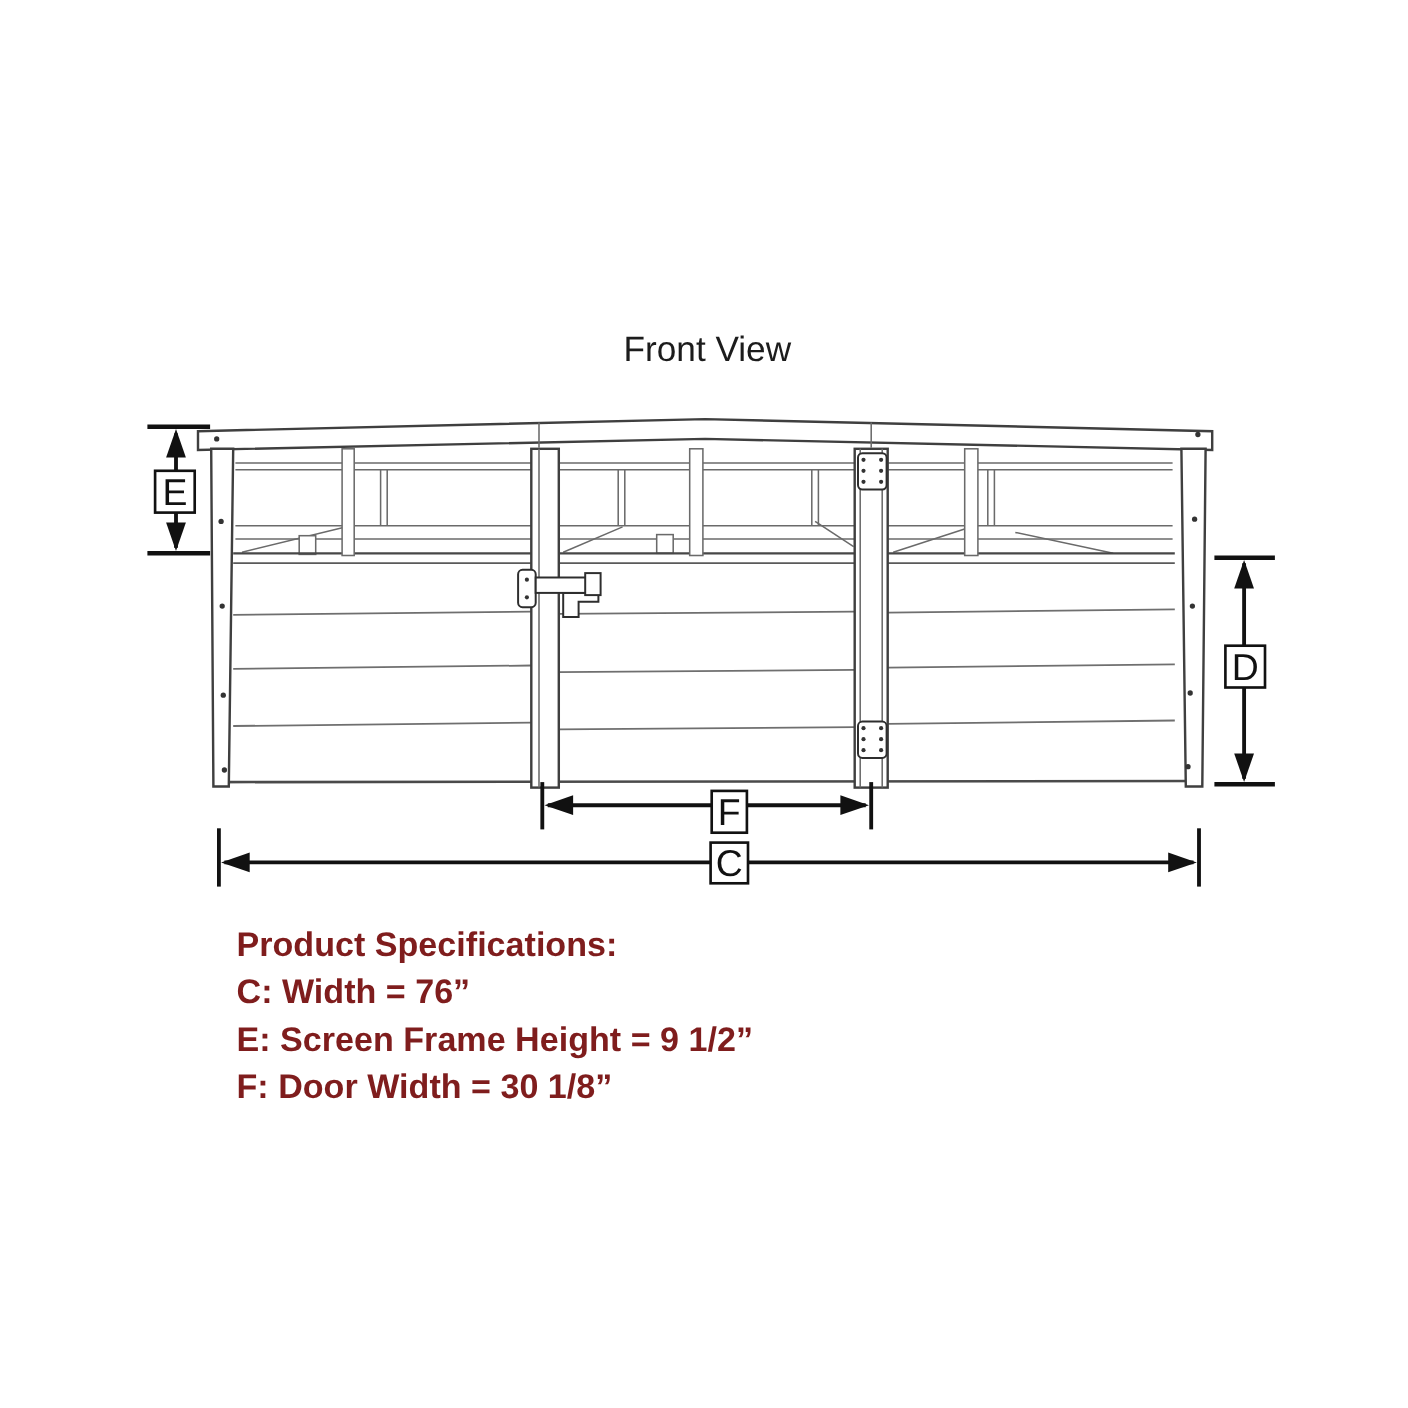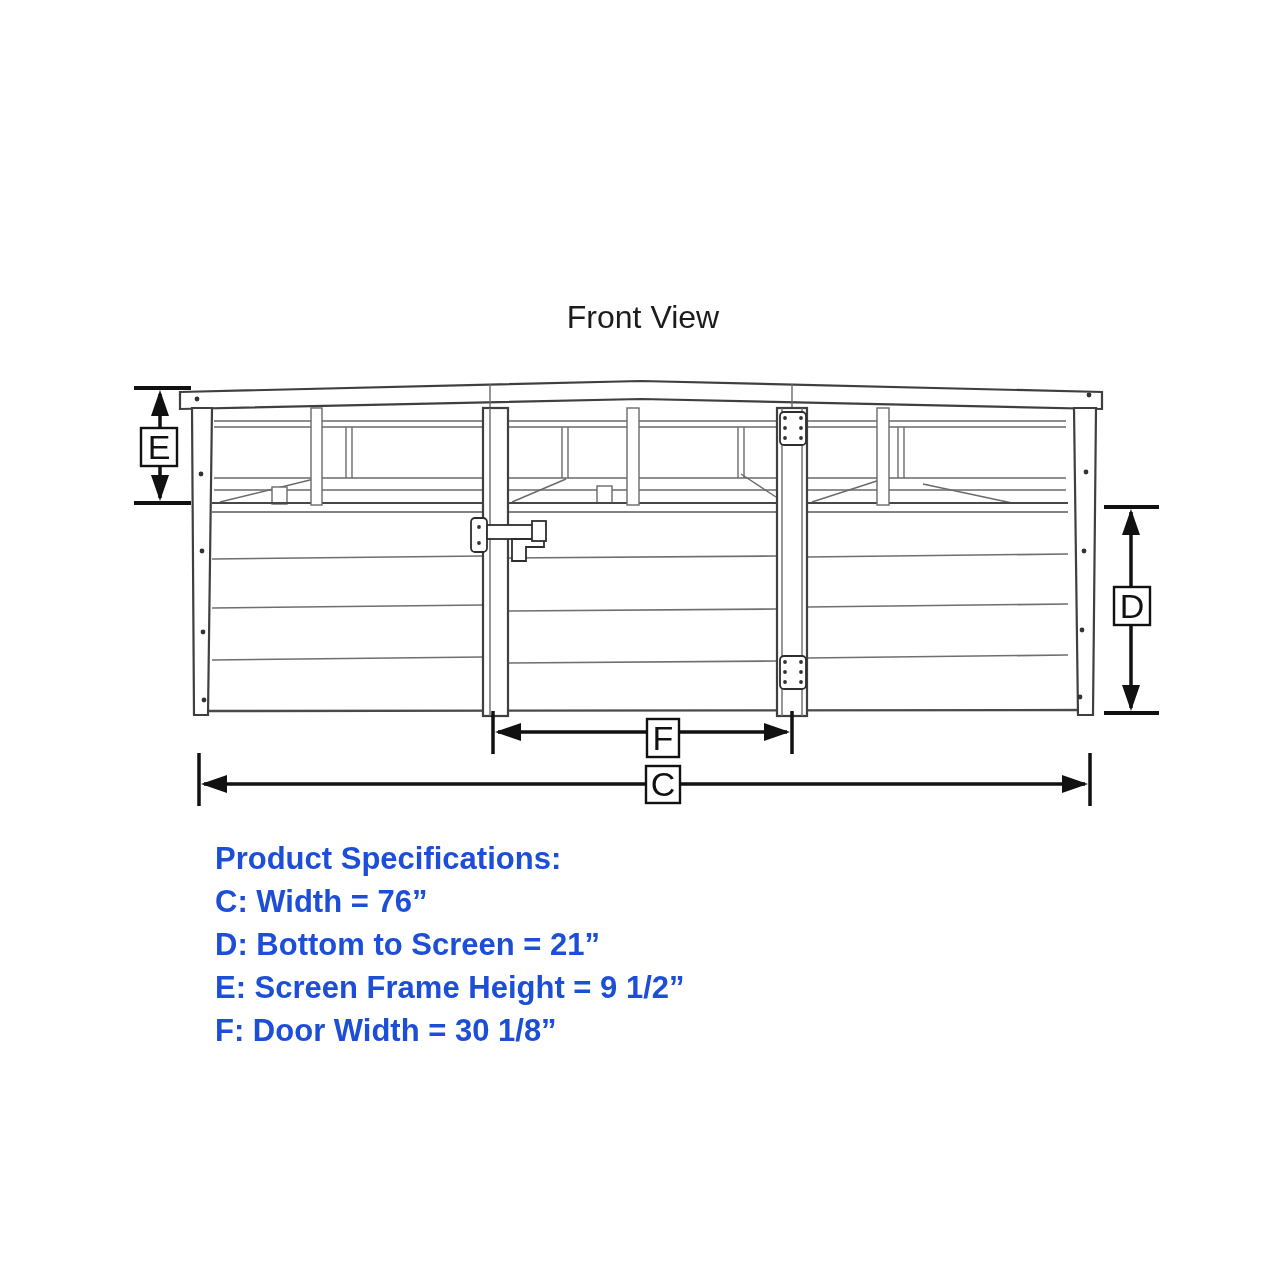--- a/index.html
+++ b/index.html
@@ -14,21 +14,21 @@
     position:absolute;
     top:299px;left:643px;
     transform:translateX(-50%);
     font-size:32px;font-weight:400;color:#1c1c1c;
     white-space:nowrap;
     text-align:right;
   }
   .diagram-svg{position:absolute;top:0;left:0;}
   .specs{
     position:absolute;left:215px;top:837px;
-    color:#1d4ed8;font-weight:700;font-size:31px;line-height:43px;
+    color:#7f1d1d;font-weight:700;font-size:31px;line-height:43px;
   }
   .specs div{white-space:nowrap;}
   
   .outline{stroke:#3f3f3f;stroke-width:2.2;fill:#ffffff;}
   .thin{stroke:#6a6a6a;stroke-width:1.4;fill:none;}
   .thin-f{stroke:#6a6a6a;stroke-width:1.4;fill:#ffffff;}
   .board{stroke:#6f6f6f;stroke-width:1.6;fill:none;}
   .dim{stroke:#111111;stroke-width:3.5;fill:none;}
   .dim-tick{stroke:#111111;stroke-width:4;fill:none;}
   .dim-head{fill:#111111;stroke:none;}
@@ -202,18 +202,17 @@
       <path class="dim-head" d="M201,784 L227,775 L227,793 Z"></path>
       <path class="dim-head" d="M1088,784 L1062,775 L1062,793 Z"></path>
       <rect class="label-box" x="646" y="766" width="34" height="37"></rect>
       <text class="label-text" x="663" y="796">C</text>
     </g>
   </svg>
 
   <div class="specs">
     <div>Product Specifications:</div>
     <div>C: Width = 76”</div>
-    <div>D: Bottom to Screen = 21”</div>
     <div>E: Screen Frame Height = 9 1/2”</div>
     <div>F: Door Width = 30 1/8”</div>
   </div>
 
 </div>
 
 </body></html>

